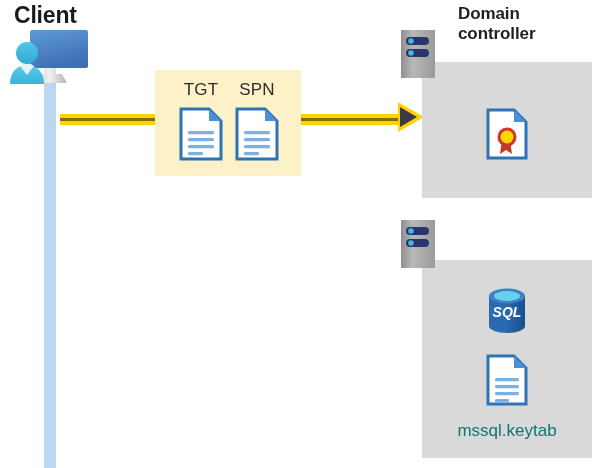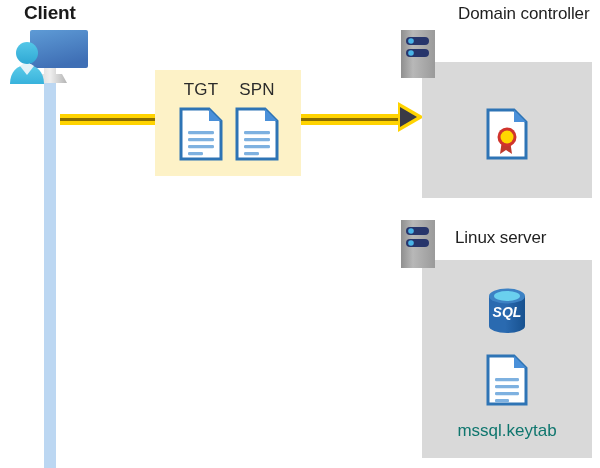--- a/index.html
+++ b/index.html
@@ -14,23 +14,23 @@
     position: relative;
     width: 600px;
     height: 468px;
     background: #ffffff;
     overflow: hidden;
   }
   .abs { position: absolute; }
 
   
   #client-title {
-    left: 24px;
+    left: 14px;
     top: 2px;
-    font-size: 19px;
+    font-size: 23px;
     font-weight: bold;
     color: #1a1a1a;
     letter-spacing: -0.2px;
   }
   #client-lifeline {
     left: 44px;
     top: 60px;
     width: 12px;
     height: 408px;
     background: #bcd7f2;
@@ -91,21 +91,21 @@
   #dc-panel { left: 422px; top: 62px; width: 170px; height: 136px; }
   #linux-panel { left: 422px; top: 260px; width: 170px; height: 198px; }
 
   .rack-icon { position: absolute; width: 34px; height: 48px; }
   #dc-rack { left: 401px; top: 30px; }
   #linux-rack { left: 401px; top: 220px; }
 
   .server-title {
     position: absolute;
     font-size: 17px;
-    font-weight: normal;
+    font-weight: bold;
     color: #1f1f1f;
     line-height: 1.18;
     letter-spacing: -0.1px;
   }
   #dc-title { left: 458px; top: 4px; width: 140px; }
   #linux-title { left: 455px; top: 228px; width: 145px; }
 
   
   #dc-cert-icon { left: 486px; top: 108px; width: 42px; height: 52px; }
   #sql-icon { left: 483px; top: 286px; width: 48px; height: 50px; font-style: italic; }
@@ -251,21 +251,20 @@
         </linearGradient>
       </defs>
       <rect x="0" y="0" width="34" height="48" fill="url(#rackGradB)"></rect>
       <rect x="5" y="7" width="23" height="8" rx="4" fill="#27356b"></rect>
       <circle cx="10" cy="11" r="2.8" fill="#49b4e8"></circle>
       <rect x="5" y="19" width="23" height="8" rx="4" fill="#27356b"></rect>
       <circle cx="10" cy="23" r="2.8" fill="#49b4e8"></circle>
     </svg>
   </div>
 
-  <div class="server-title" id="linux-title">Linux server</div>
 
   <div class="abs" id="sql-icon">
     <svg viewBox="0 0 48 50" width="48" height="50">
       <defs>
         <linearGradient id="cylGrad" x1="0" y1="0" x2="1" y2="0">
           <stop offset="0%" stop-color="#2a6ab0"></stop>
           <stop offset="45%" stop-color="#2a6ab0"></stop>
           <stop offset="100%" stop-color="#17518f"></stop>
         </linearGradient>
       </defs>

